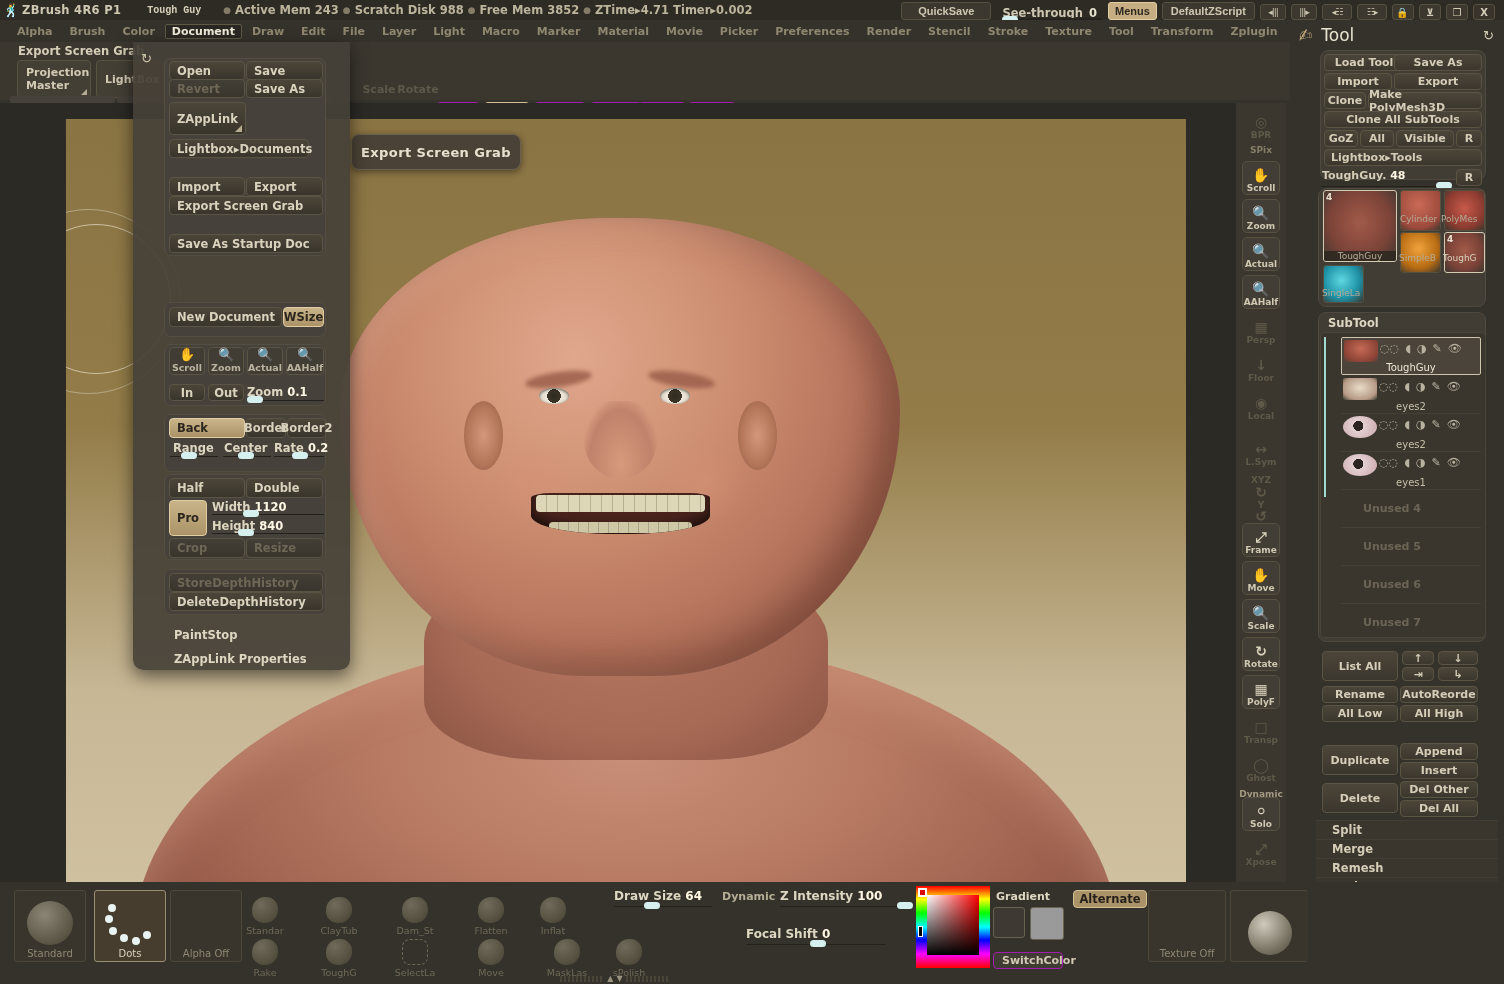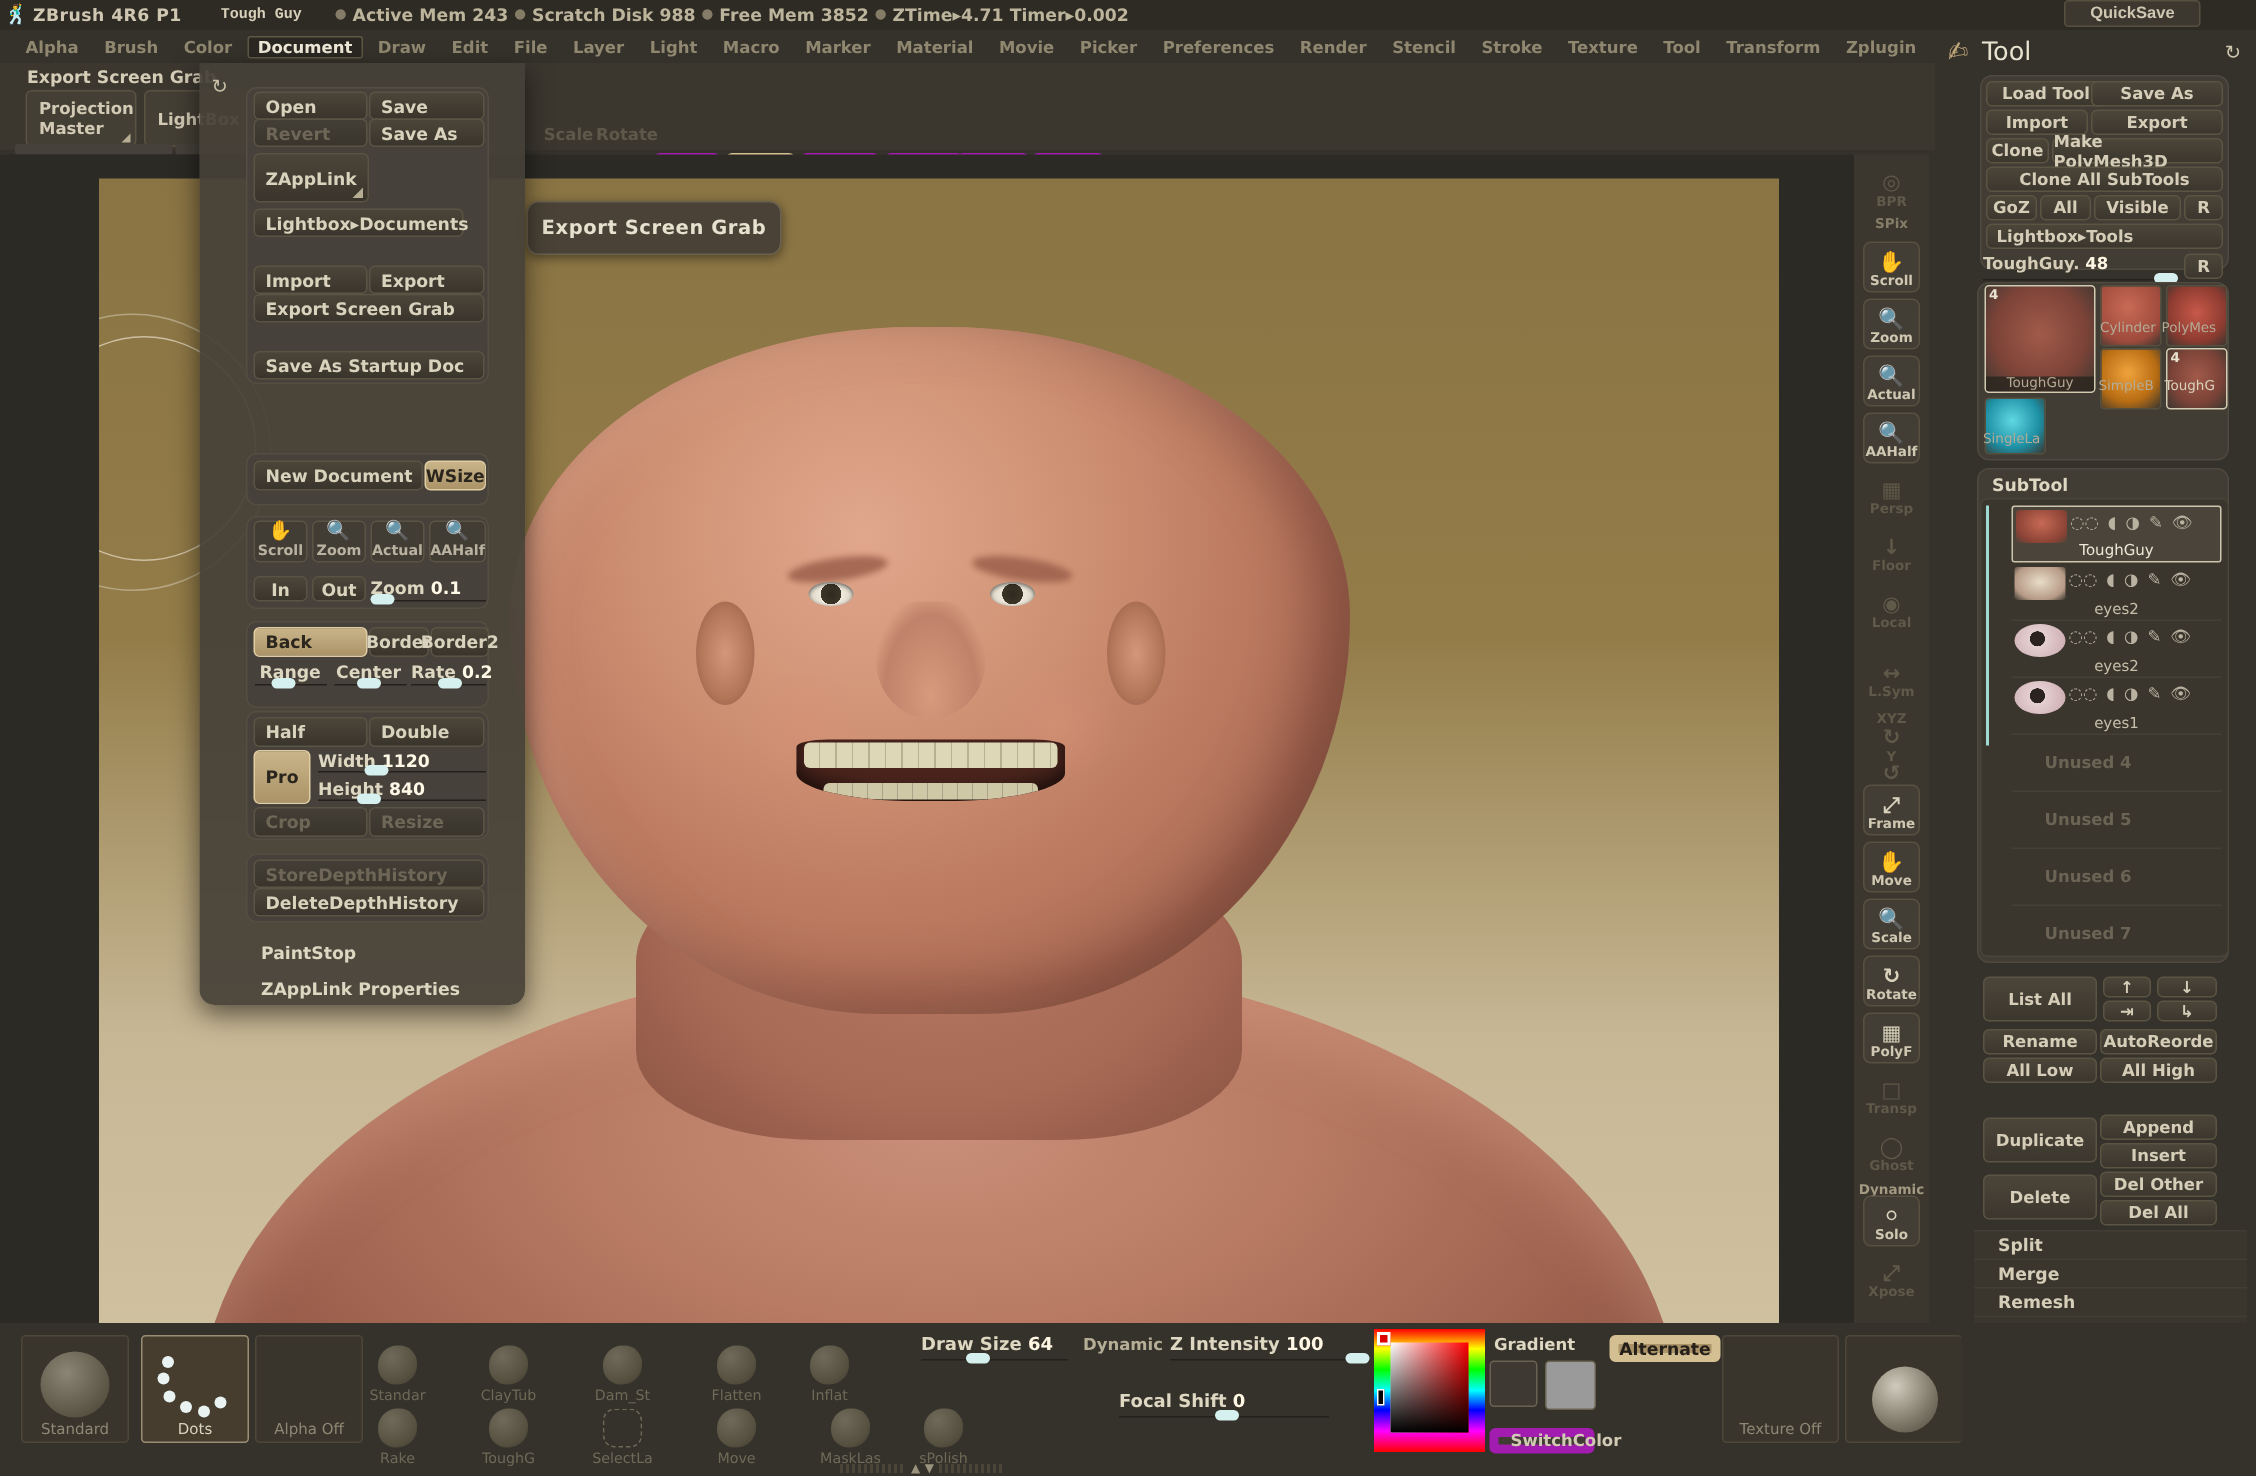--- a/index.html
+++ b/index.html
@@ -18,21 +18,21 @@
   .titlebar{
     position:absolute; left:0; top:0; width:1504px; height:20px;
     background:#2e2b25; display:flex; align-items:center;
   }
   .tb-icon{ width:22px; text-align:center; color:#b9a77f; font-size:13px; }
   .tb-app{ color:#cfc7b2; font-weight:bold; font-size:11.5px; letter-spacing:.3px;}
   .tb-doc{ color:#d8d0ba; font-weight:bold; font-size:10px; margin-left:26px;font-family:Liberation Mono, monospace; }
   .tb-stats{ margin-left:22px; color:#bdb49c; font-weight:bold; font-size:11.5px; display:flex; align-items:center; gap:4px;}
   .tb-stats .bullet{ color:#857c67; font-size:9px; }
   .tb-stats .seg{ white-space:nowrap; }
-  .tb-right{ position:absolute; right:16px; top:0; height:20px; display:flex; align-items:flex-start; gap:5px; padding-right:5px;flex-direction:column;}
+  .tb-right{ position:absolute; right:4px; top:0; height:20px; display:flex; align-items:flex-end; gap:5px; padding-right:5px;}
   .qs-btn{
     background:#3c382f; border:1px solid #55503f; border-radius:3px;
     color:#cfc7b2; font-size:11px; font-weight:bold; padding:2px 16px;
   }
   .see-through{ display:flex; align-items:center; gap:6px; position:relative; padding:0 6px;}
   .see-through .lbl{ font-weight:bold; color:#cfc7b2; font-size:11.5px;}
   .see-through .val{ font-weight:bold; color:#e8e2d0; font-size:11.5px;}
   .st-slider{ position:absolute; left:6px; bottom:-1px; width:100px; height:3px; background:#26231e; }
   .st-knob{ position:absolute; left:6px; bottom:-3px; width:16px; height:7px; border-radius:4px; background:#d5f0ee; }
   .menus-btn{
@@ -80,21 +80,21 @@
   }
   .big-btn .corner{
     position:absolute; right:3px; bottom:2px; width:0;height:0;
     border-left:6px solid transparent; border-bottom:6px solid #b6ad93;
   }
   .ghost-btn{
     position:absolute; color:#5d5849; font-weight:bold; font-size:11px;
     display:flex; align-items:center; justify-content:center; text-align:center;
   }
   .mode-btn{
-    position:absolute; background:#413c33; border:6px solid #a21caf; border-radius:4px;
+    position:absolute; background:#413c33; border:1px solid #a21caf; border-radius:4px;
     color:#d2cab4; font-weight:bold; font-size:11.5px; height:18px;
     display:flex; align-items:center; padding:0 8px;
   }
   .mode-btn.on{ background:#ab9369; color:#241f18; border-color:#d4bf93; }
   .slider-row{ position:absolute; color:#d5cdb7; font-weight:bold; font-size:11.5px; }
   .slider-track{ position:absolute; height:1px; background:#24211c; }
   .slider-knob{ position:absolute; width:16px; height:7px; border-radius:4px; background:#d5f0ee; }
   .stats{ position:absolute; color:#b4ab93; font-weight:bold; font-size:11.5px; }
 
   

